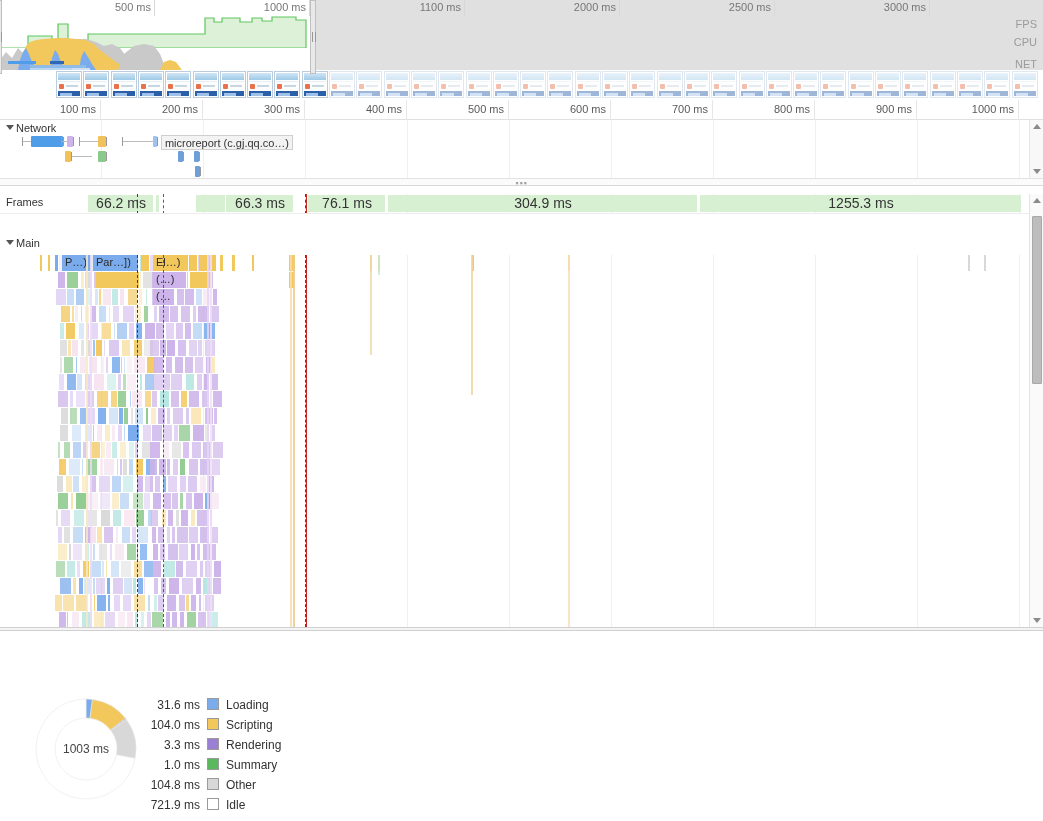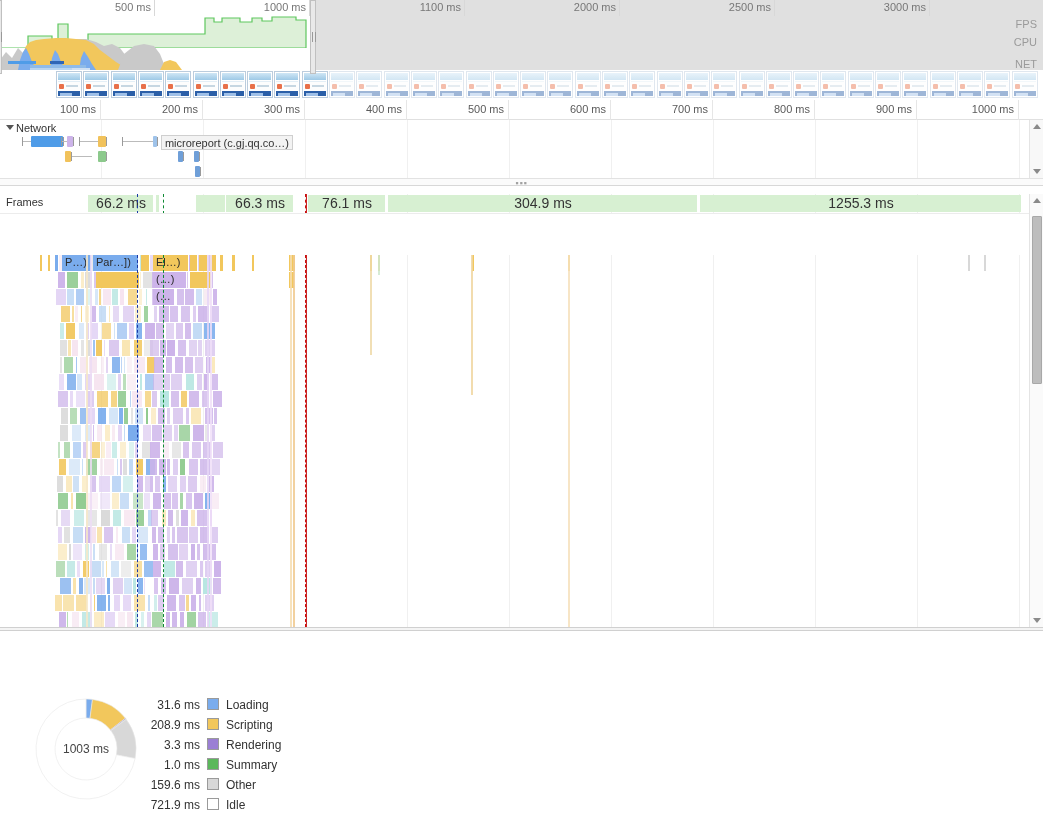--- a/index.html
+++ b/index.html
@@ -571,20 +571,25 @@
       <div class="frame-text" style="left: 388px; width: 310px;">304.9 ms</div>
       <div class="frame-block" style="left: 700px; width: 322px;"></div>
       <div class="frame-text" style="left: 700px; width: 322px;">1255.3 ms</div>
       <div class="mk" style="left: 137px; height: 20px; border-left: 1px dashed rgb(26, 55, 165);"></div>
       <div class="mk" style="left: 163px; height: 20px; border-left: 1px dashed rgb(15, 138, 52);"></div>
       <div class="mk" style="left: 305px; height: 20px; border-left: 1px dashed rgb(200, 17, 17);"></div>
       <div class="mk" style="left: 306px; height: 20px; border-left: 1px solid rgb(204, 34, 34);"></div>
     </div>
 
 
+  <div id="main-header">
+    <div class="sec-title" style="top:2px;">
+      <span class="tri open"></span><span>Main</span>
+    </div>
+  </div>
 
   <div id="flame">
       <div class="grid-line" style="left: 101px; height: 372px;"></div>
       <div class="grid-line" style="left: 203px; height: 372px;"></div>
       <div class="grid-line" style="left: 305px; height: 372px;"></div>
       <div class="grid-line" style="left: 407px; height: 372px;"></div>
       <div class="grid-line" style="left: 509px; height: 372px;"></div>
       <div class="grid-line" style="left: 611px; height: 372px;"></div>
       <div class="grid-line" style="left: 713px; height: 372px;"></div>
       <div class="grid-line" style="left: 815px; height: 372px;"></div>
@@ -1066,20 +1071,20 @@
           <path d="M94.07010759640231,24.093705057083017 A50,50 0 0 1 94.25666490458323,24.345305080643683 L78.9591322408416,35.61408914999909 A31,31 0 0 0 78.84346670976943,35.45809713539147 Z" fill="#5cb85c" stroke="#e8e8e8" stroke-width="0.6"></path>
           <path d="M94.25666490458323,24.345305080643683 A50,50 0 0 1 103.09903760747345,63.44904788959754 L84.44140331663354,59.85840969155047 A31,31 0 0 0 78.9591322408416,35.61408914999909 Z" fill="#d8d8d8" stroke="#e8e8e8" stroke-width="0.6"></path>
           <path d="M103.09903760747345,63.44904788959754 A50,50 0 1 1 53.99999999999994,4 L53.999999999999964,23 A31,31 0 1 0 84.44140331663354,59.85840969155047 Z" fill="#ffffff" stroke="#e8e8e8" stroke-width="0.6"></path>
         </g>
     </svg>
     <div id="donut-center">1003 ms</div>
   </div>
 
   <div id="legend">
       <div class="lg-row"><span class="lg-val">31.6 ms</span><span class="lg-sw" style="background: rgb(122, 172, 237);"></span><span class="lg-name">Loading</span></div>
-      <div class="lg-row"><span class="lg-val">208.9 ms</span><span class="lg-sw" style="background: rgb(242, 199, 92);"></span><span class="lg-name">Scripting</span></div>
+      <div class="lg-row"><span class="lg-val">104.0 ms</span><span class="lg-sw" style="background: rgb(242, 199, 92);"></span><span class="lg-name">Scripting</span></div>
       <div class="lg-row"><span class="lg-val">3.3 ms</span><span class="lg-sw" style="background: rgb(155, 127, 212);"></span><span class="lg-name">Rendering</span></div>
       <div class="lg-row"><span class="lg-val">1.0 ms</span><span class="lg-sw" style="background: rgb(92, 184, 92);"></span><span class="lg-name">Summary</span></div>
-      <div class="lg-row"><span class="lg-val">159.6 ms</span><span class="lg-sw" style="background: rgb(216, 216, 216);"></span><span class="lg-name">Other</span></div>
+      <div class="lg-row"><span class="lg-val">104.8 ms</span><span class="lg-sw" style="background: rgb(216, 216, 216);"></span><span class="lg-name">Other</span></div>
       <div class="lg-row"><span class="lg-val">721.9 ms</span><span class="lg-sw" style="background: rgb(255, 255, 255);"></span><span class="lg-name">Idle</span></div>
     </div>
 
 </div>
 
 </body></html>

